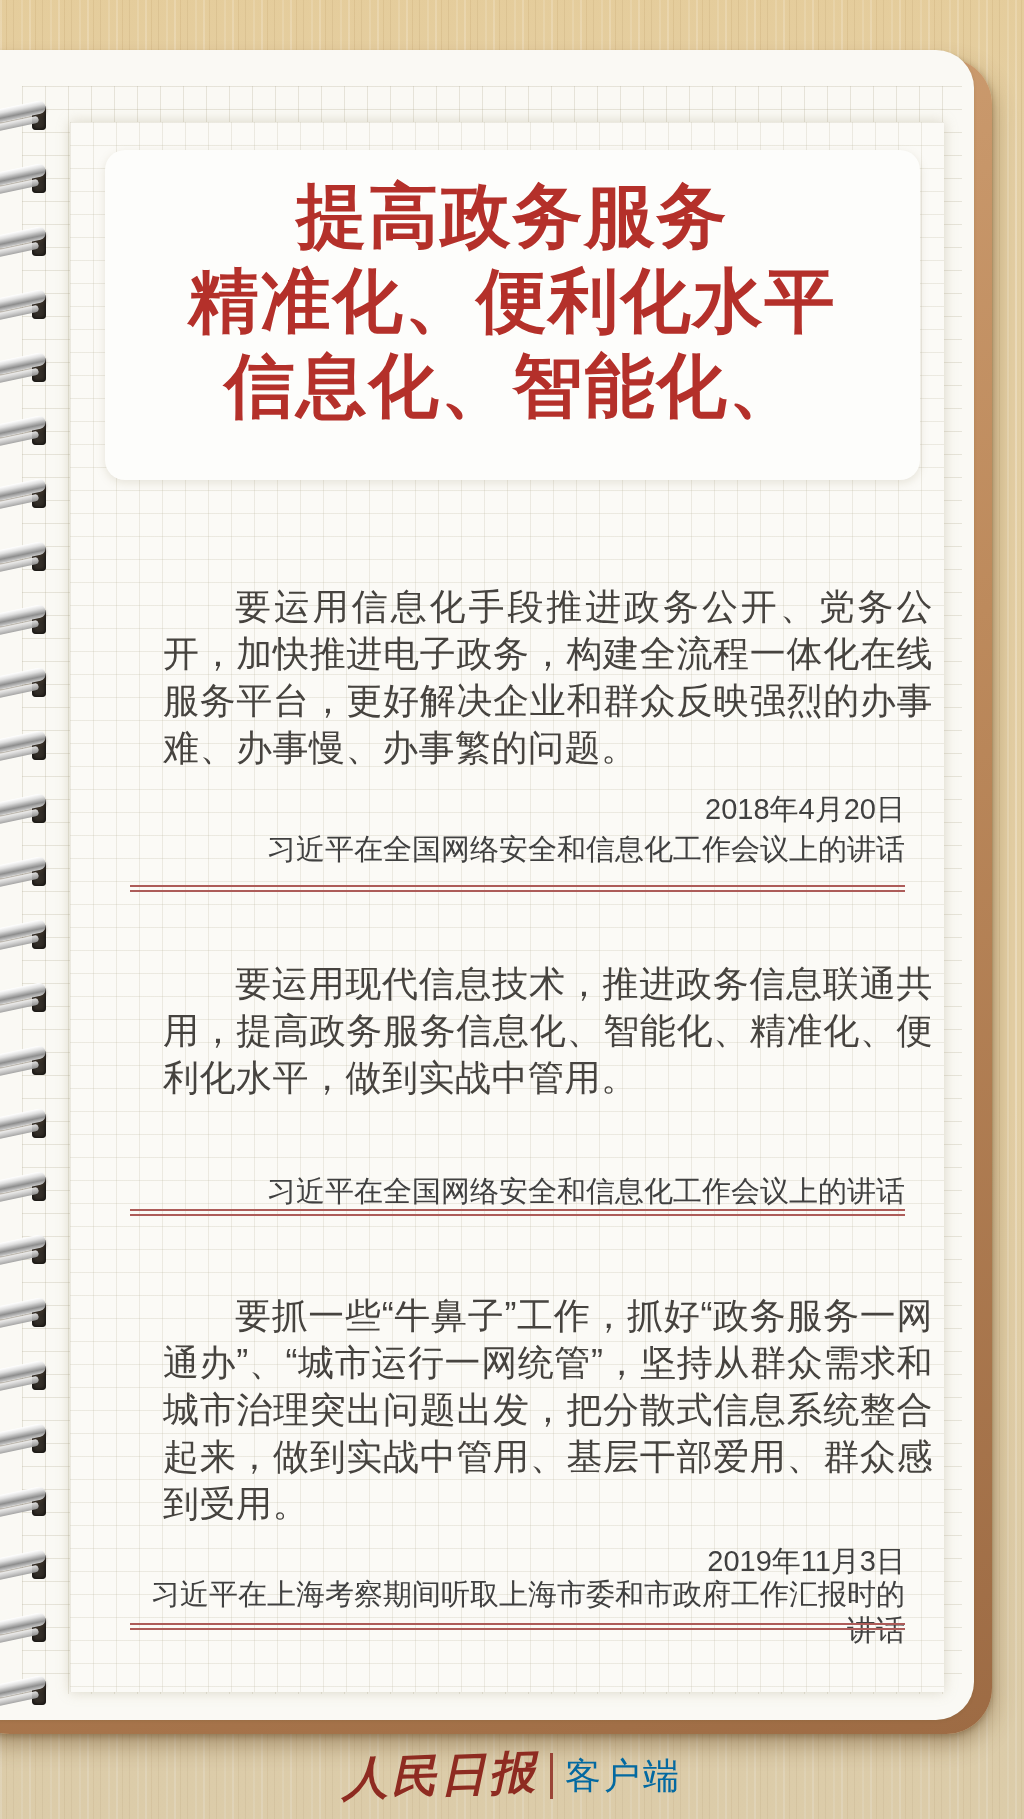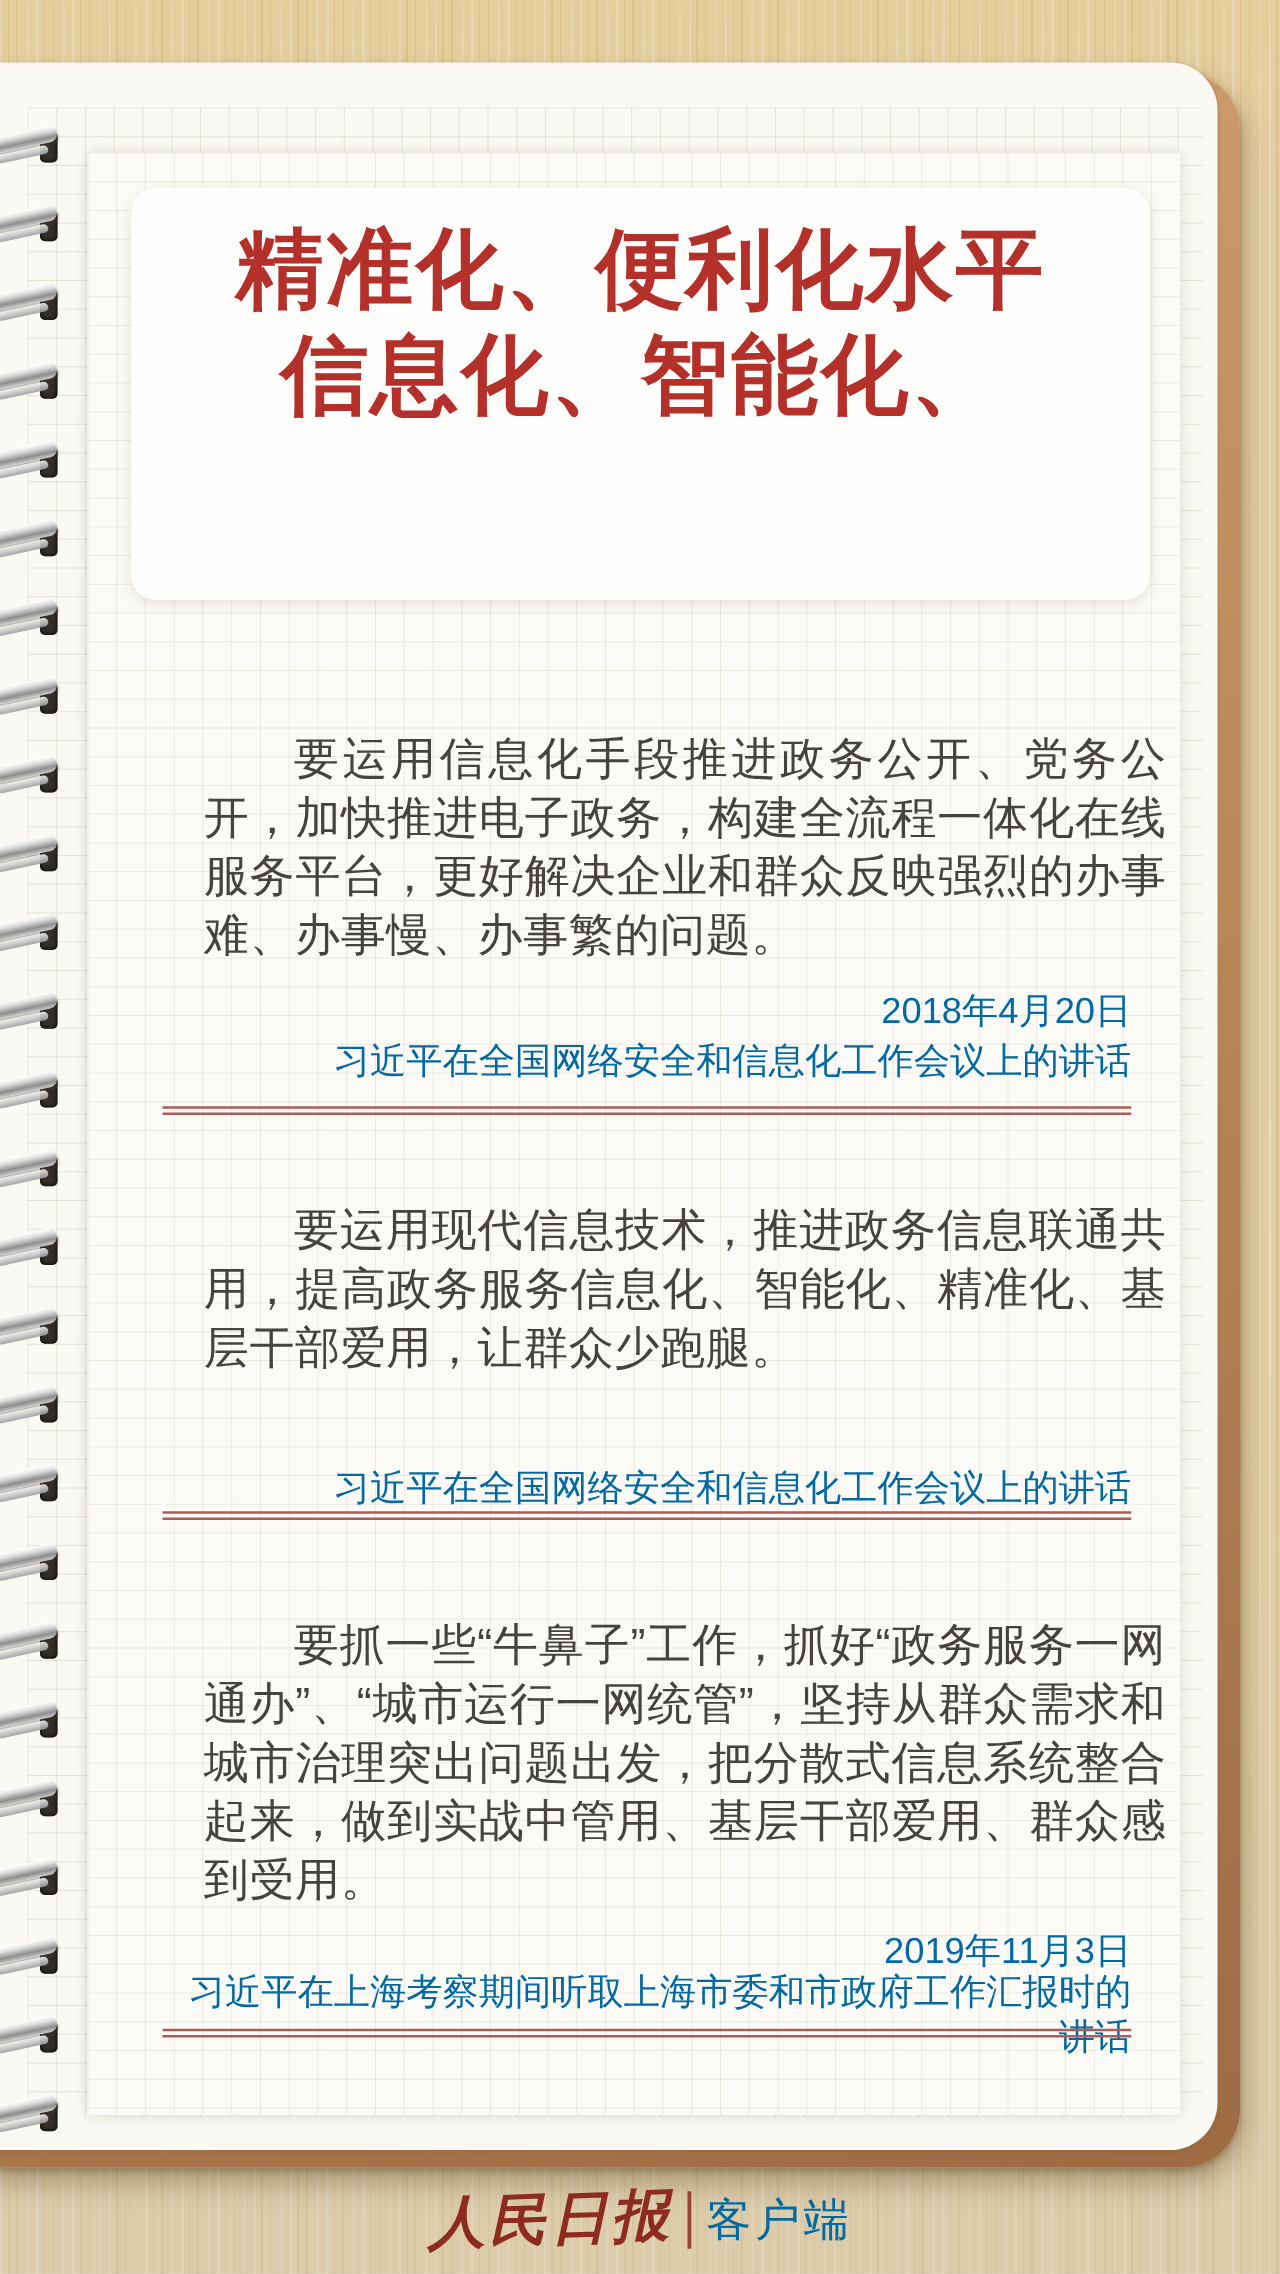--- a/index.html
+++ b/index.html
@@ -75,21 +75,21 @@
     font-weight:bold;font-size:70px;line-height:85px;
     color:#b4302a;letter-spacing:2px;white-space:nowrap;
   }
   .quote{
     position:absolute;left:135px;width:770px;
     color:#46433f;font-size:36px;line-height:47px;
     text-align:justify;text-indent:2em;letter-spacing:0.5px;margin-left:28px;
   }
   .attrib{
     position:absolute;left:135px;width:770px;
-    color:#0369a1;font-size:29px;line-height:36px;text-align:right;
+    color:#404040;font-size:29px;line-height:36px;text-align:right;
   }
   .divider{
     position:absolute;left:130px;width:775px;height:3px;
     border-top:2px solid #ad5c59;border-bottom:2px solid #ad5c59;
   }
   .q1-text{top:583px;} .q1-date{top:791px;} .q1-source{top:831px;} .d1{top:885px;}
   .q2-text{top:960px;} .q2-date{top:1139px;} .q2-source{top:1173px;} .d2{top:1209px;}
   .q3-text{top:1292px;} .q3-date{top:1543px;} .q3-source{top:1576px;} .d3{top:1623px;}
   
   .footer{
@@ -112,30 +112,31 @@
 <div class="backing"></div>
 
 <div class="page">
   <div class="grid-layer"></div>
   <div class="inner-panel"></div>
 </div>
 
 <div class="content">
 
   <div class="title-card">
+    <div class="title-line">提高政务服务</div>
     <div class="title-line">精准化、便利化水平</div>
     <div class="title-line">信息化、智能化、</div>
   </div>
 
   <div class="quote q1-text">要运用信息化手段推进政务公开、党务公开，加快推进电子政务，构建全流程一体化在线服务平台，更好解决企业和群众反映强烈的办事难、办事慢、办事繁的问题。</div>
   <div class="attrib q1-date">2018年4月20日</div>
   <div class="attrib q1-source">习近平在全国网络安全和信息化工作会议上的讲话</div>
   <div class="divider d1"></div>
 
-  <div class="quote q2-text">要运用现代信息技术，推进政务信息联通共用，提高政务服务信息化、智能化、精准化、基层干部爱用，让群众少跑腿。</div>
+  <div class="quote q2-text">要运用现代信息技术，推进政务信息联通共用，提高政务服务信息化、智能化、精准化、便利化水平，做到实战中管用。</div>
   <div class="attrib q2-source">习近平在全国网络安全和信息化工作会议上的讲话</div>
   <div class="divider d2"></div>
 
   <div class="quote q3-text">要抓一些“牛鼻子”工作，抓好“政务服务一网通办”、“城市运行一网统管”，坚持从群众需求和城市治理突出问题出发，把分散式信息系统整合起来，做到实战中管用、基层干部爱用、群众感到受用。</div>
   <div class="attrib q3-date">2019年11月3日</div>
   <div class="attrib q3-source">习近平在上海考察期间听取上海市委和市政府工作汇报时的讲话</div>
   <div class="divider d3"></div>
 
   <div class="footer">
     <span class="brand-script">人民日报</span>

